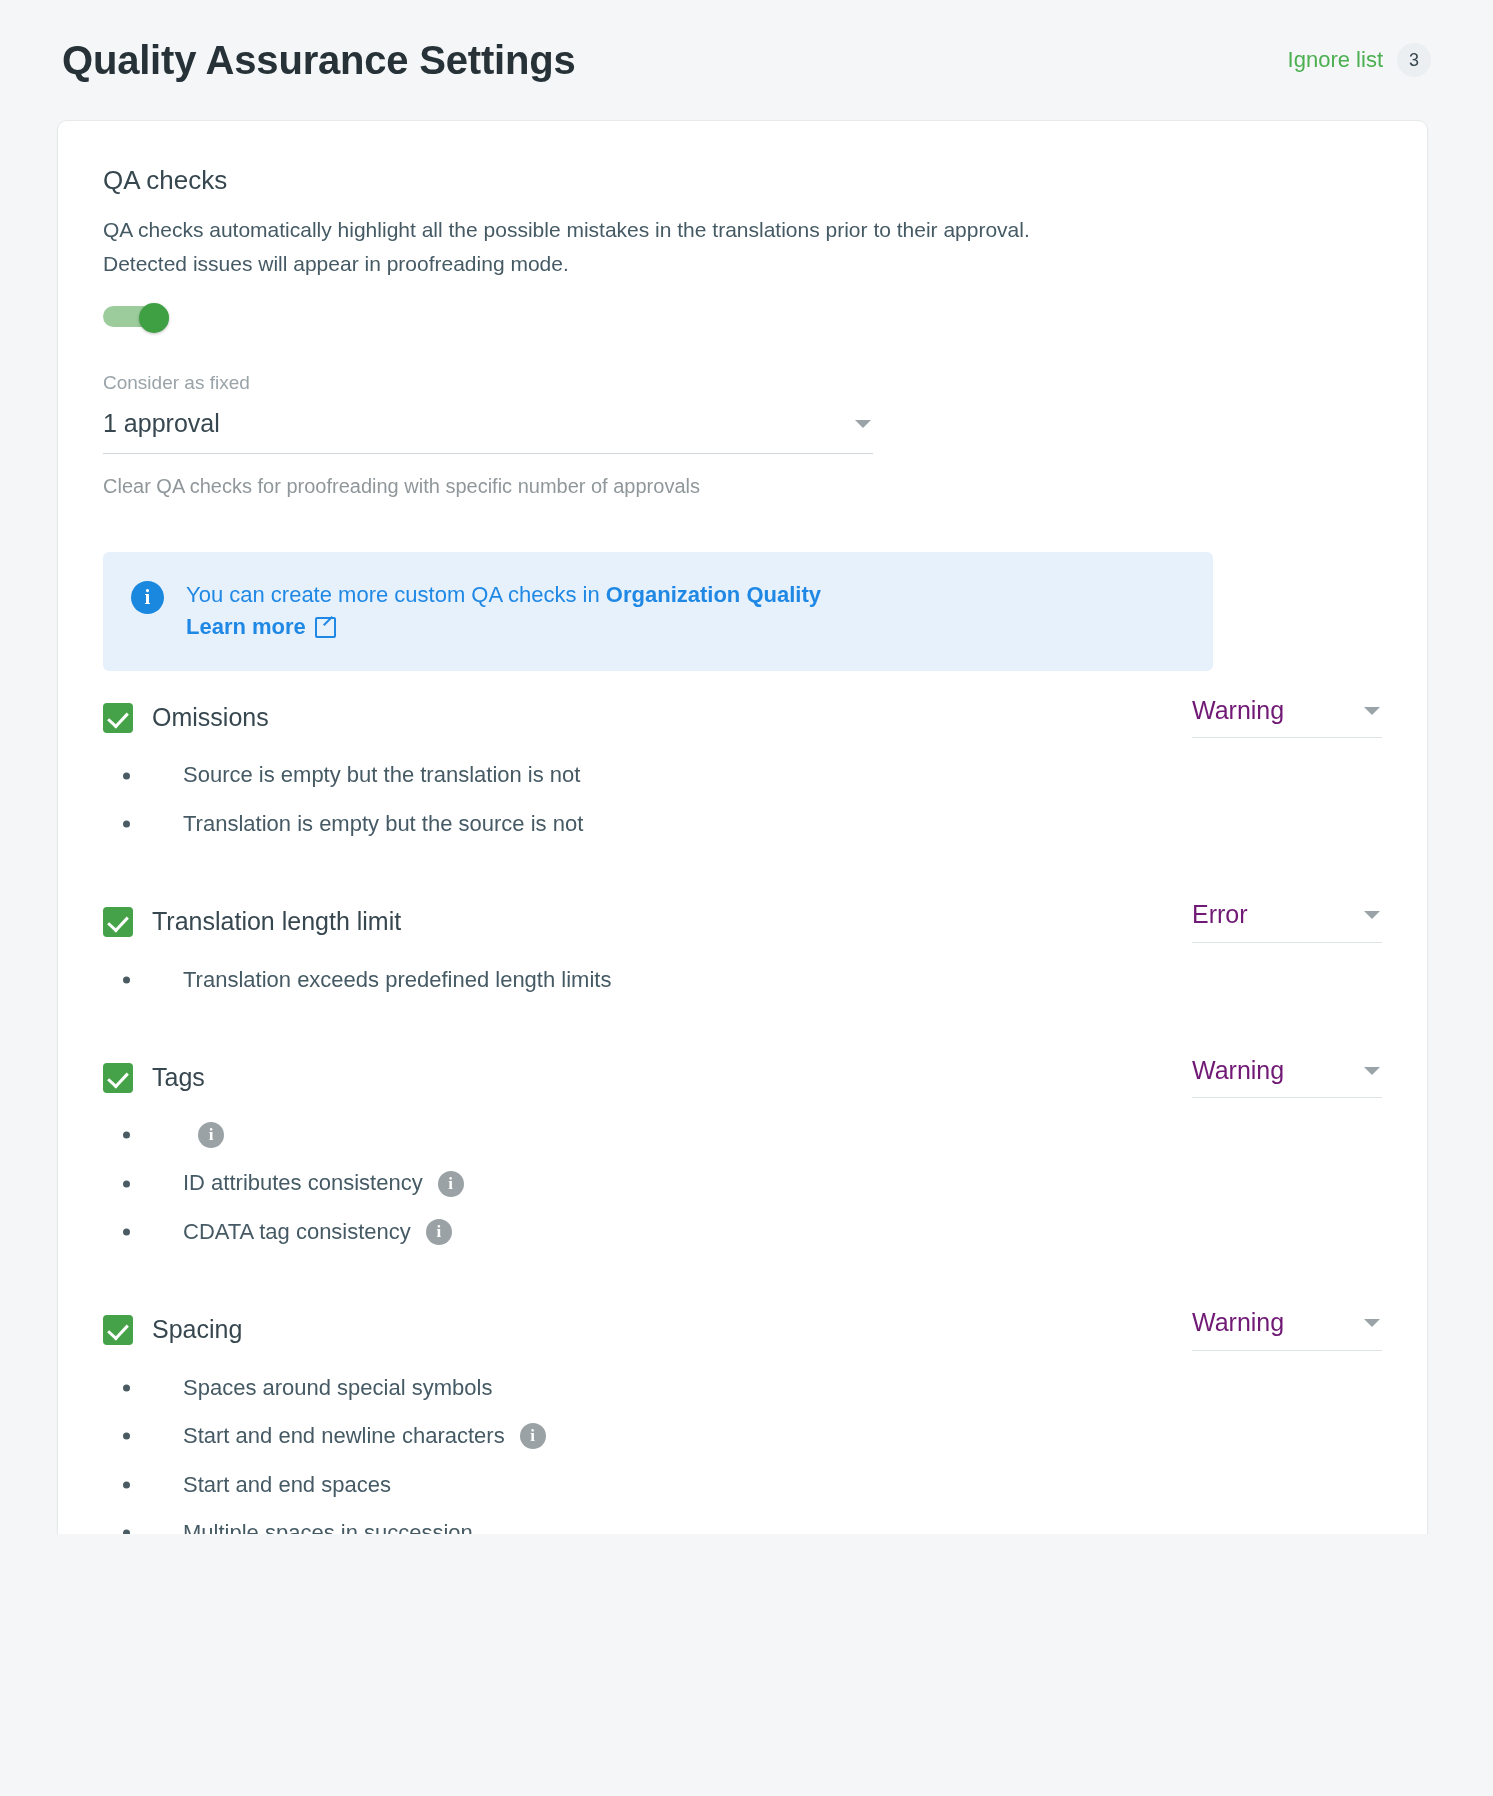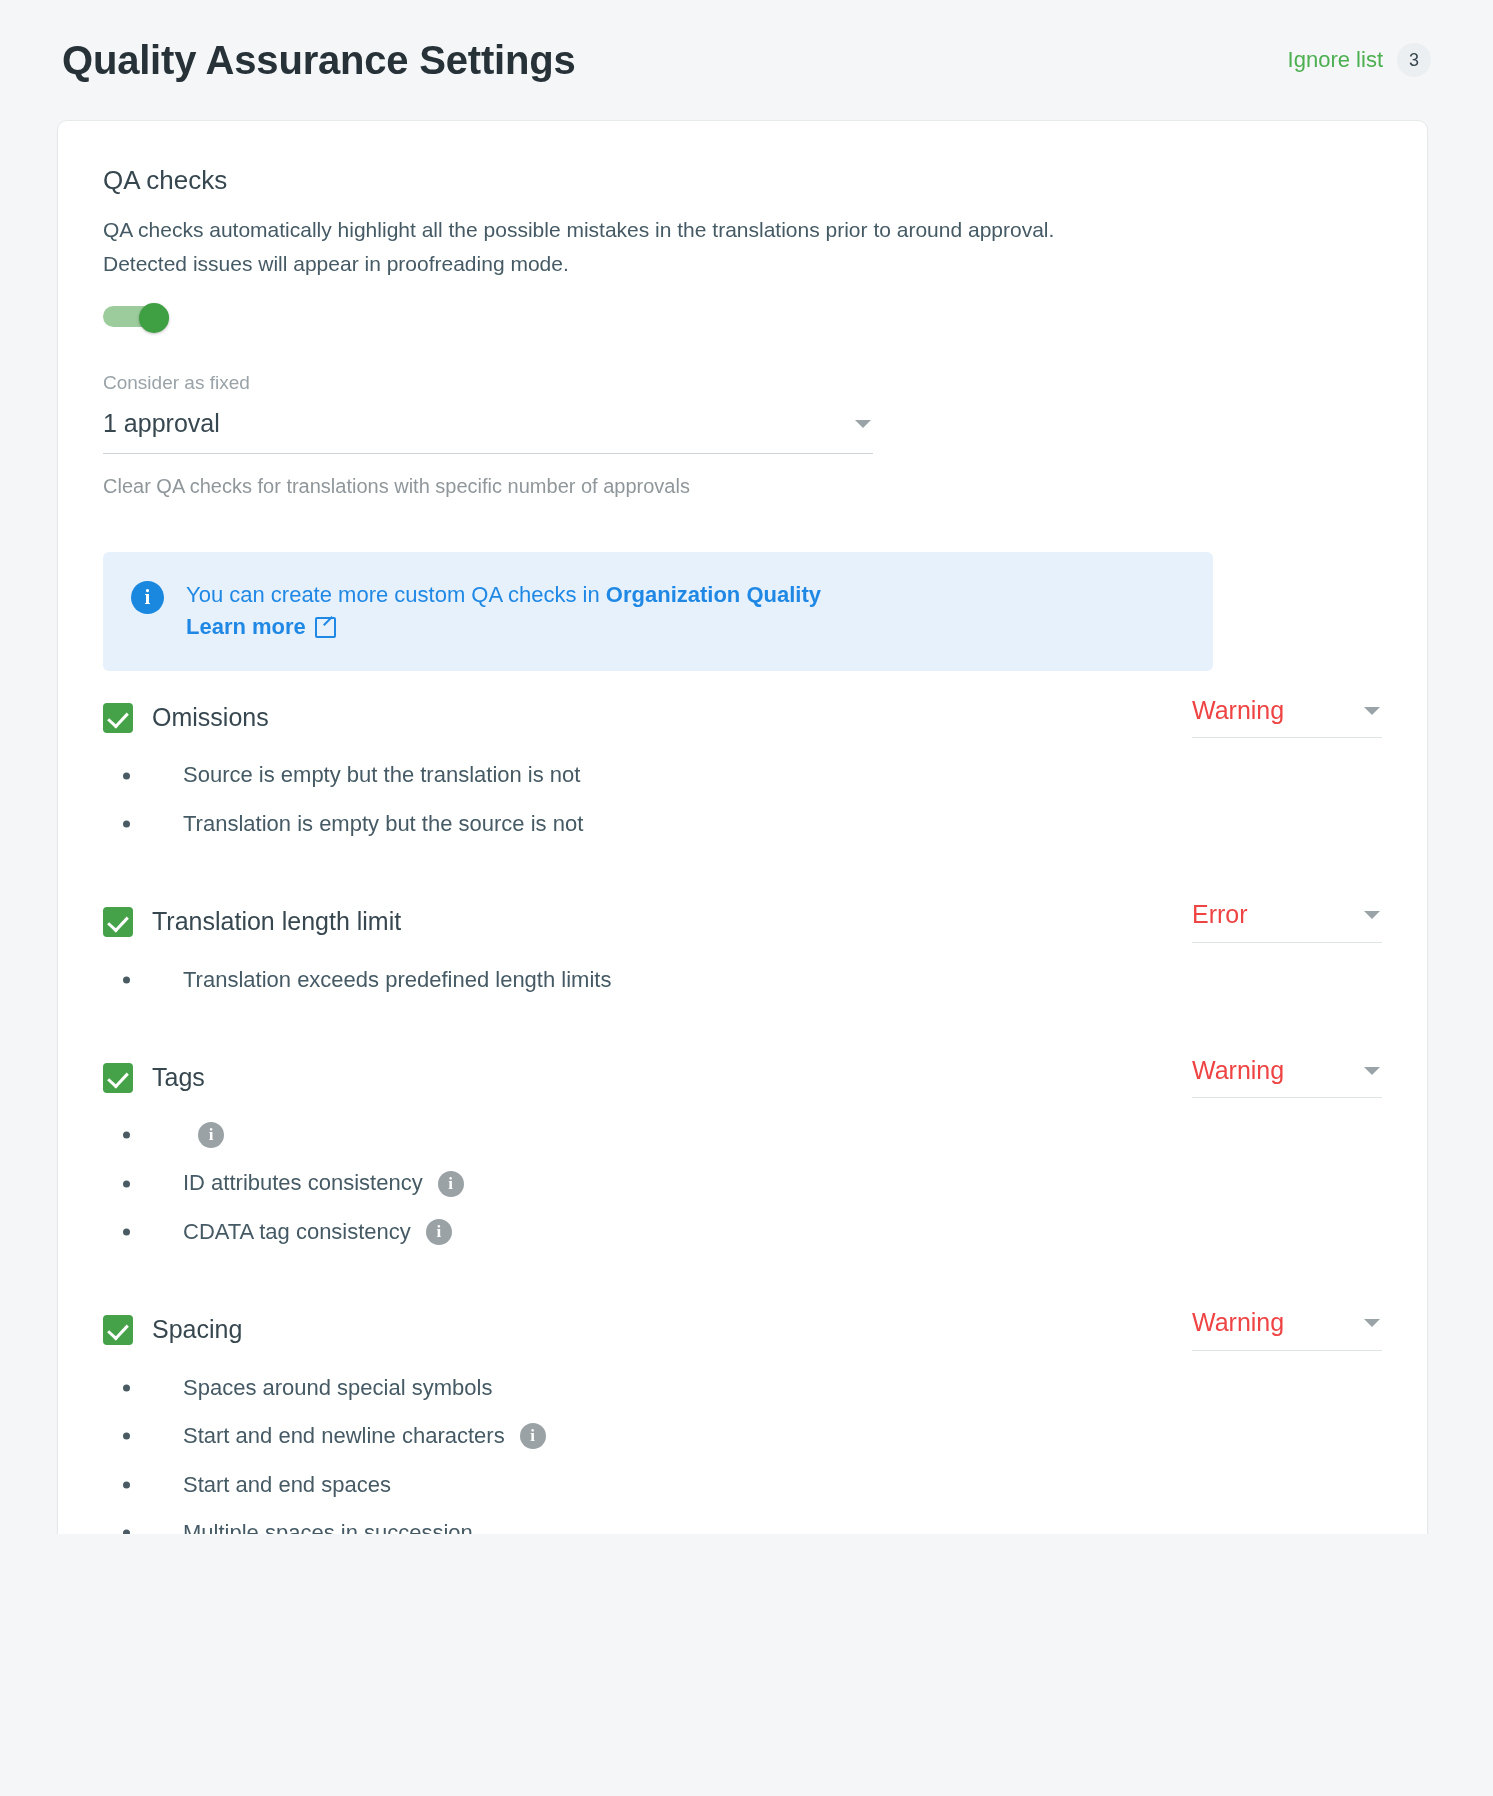--- a/index.html
+++ b/index.html
@@ -297,21 +297,21 @@
     border-bottom: 1px solid #dfe4e6;
     display: flex;
     align-items: center;
     justify-content: space-between;
     padding-bottom: 13px;
     cursor: pointer;
     margin-right: 0;
   }
   .severity-value {
     font-size: 25px;
-    color: #ef4444;
+    color: #701a75;
     line-height: 1.1;
   }
 
   .bullets {
     list-style: none;
     margin-top: 24px;
     padding-left: 0;
   }
   .bullets li {
     display: flex;
@@ -367,35 +367,35 @@
       <span class="ignore-count-badge">3</span>
     </div>
   </div>
 
   <div class="card">
     <div class="card-inner">
 
       <div class="qa-head-row">
         <div class="qa-head-text">
           <div class="qa-title">QA checks</div>
-          <div class="qa-desc">QA checks automatically highlight all the possible mistakes in the translations prior to around approval. Detected issues will appear in proofreading mode.</div>
+          <div class="qa-desc">QA checks automatically highlight all the possible mistakes in the translations prior to their approval. Detected issues will appear in proofreading mode.</div>
         </div>
         <div class="toggle">
           <div class="toggle-track"></div>
           <div class="toggle-thumb"></div>
         </div>
       </div>
 
       <div class="field-block">
         <div class="field-label">Consider as fixed</div>
         <div class="select-line">
           <span class="select-value">1 approval</span>
           <span class="caret"></span>
         </div>
-        <div class="field-help">Clear QA checks for translations with specific number of approvals</div>
+        <div class="field-help">Clear QA checks for proofreading with specific number of approvals</div>
       </div>
 
       <div class="info-banner">
         <div class="info-circle">i</div>
         <div class="info-text">
           <span>You can create more custom QA checks in </span><span class="b">Organization Quality</span><br>
           <span class="learn-more-line">
             <span>Learn more</span>
             <span class="ext-link-icon"></span>
           </span>

